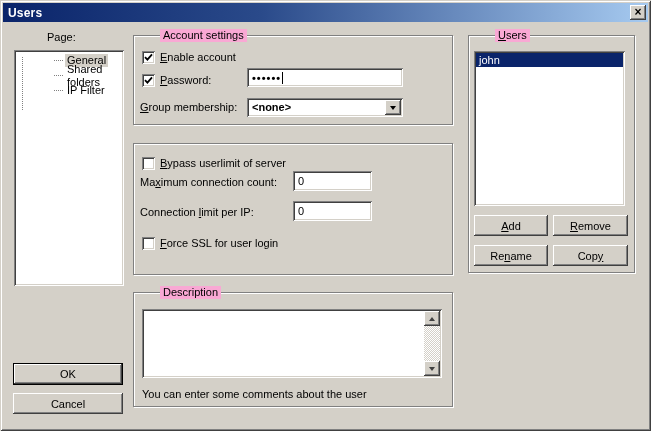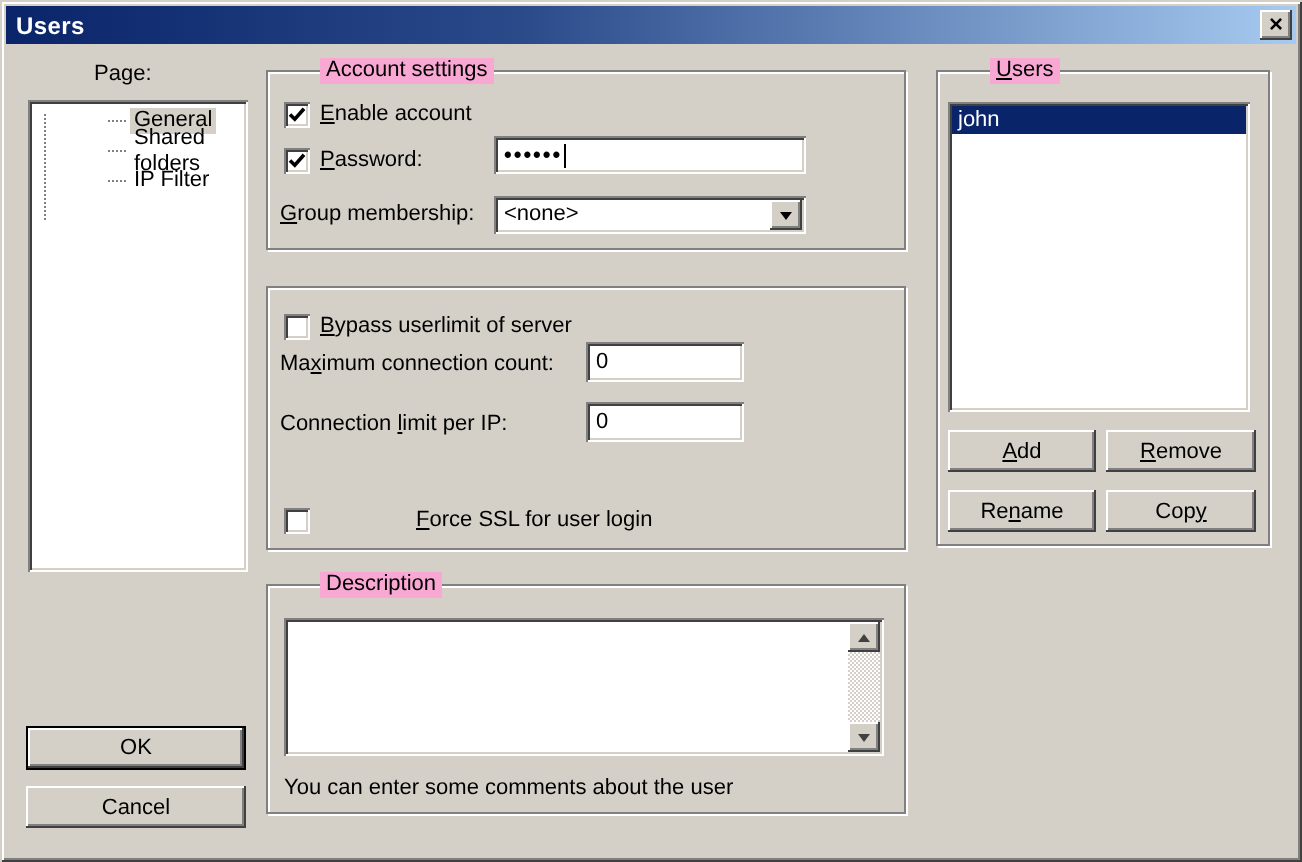--- a/index.html
+++ b/index.html
@@ -148,21 +148,21 @@
         <path d="M1 4.2 L3.4 6.6 L8 1.4" stroke="#000" stroke-width="1.8" fill="none"></path>
       </svg>
     </span>
     <span class="cb-label"><span></span><span class="mn">P</span><span>assword:</span></span>
   </div>
   <div class="field sunken" style="left:247px; top:68px; width:156px; height:19px;">
     <span class="pwd-dots">••••••</span>
       <span class="caret"></span>
   </div>
   <div class="label" style="left:140px; top:101px;"><span></span><span class="mn">G</span><span>roup membership:</span></div>
-  <div class="combo sunken" style="left:247px; top:98px; width:156px; height:19px;">
+  <div class="combo sunken" style="left:247px; top:98px; width:156px; height:19px;font-weight:bold;">
     <span class="combo-text">&lt;none&gt;</span>
     <span class="combo-btn raised">
       <span class="tri-down"></span>
     </span>
   </div>
 
   <div class="groupbox" style="left:133px; top:143px; width:320px; height:132px;"></div>
   <div class="checkrow" style="left:142px; top:157px;">
     <span class="checkbox">
       
@@ -170,21 +170,21 @@
     <span class="cb-label"><span></span><span class="mn">B</span><span>ypass userlimit of server</span></span>
   </div>
   <div class="label" style="left:140px; top:176px;"><span>Ma</span><span class="mn">x</span><span>imum connection count:</span></div>
   <div class="field sunken" style="left:293px; top:171px; width:79px; height:20px;">
     <span>0</span>
   </div>
   <div class="label" style="left:140px; top:206px;"><span>Connection </span><span class="mn">l</span><span>imit per IP:</span></div>
   <div class="field sunken" style="left:293px; top:201px; width:79px; height:20px;">
     <span>0</span>
   </div>
-  <div class="checkrow" style="left:142px; top:254px;gap:48px;">
+  <div class="checkrow" style="left:142px; top:237px;">
     <span class="checkbox">
       
     </span>
     <span class="cb-label"><span></span><span class="mn">F</span><span>orce SSL for user login</span></span>
   </div>
 
   <div class="groupbox" style="left:133px; top:292px; width:320px; height:115px;">
     <span class="group-title">Description</span>
   </div>
   <div class="textarea sunken" style="left:142px; top:309px; width:300px; height:69px;">

